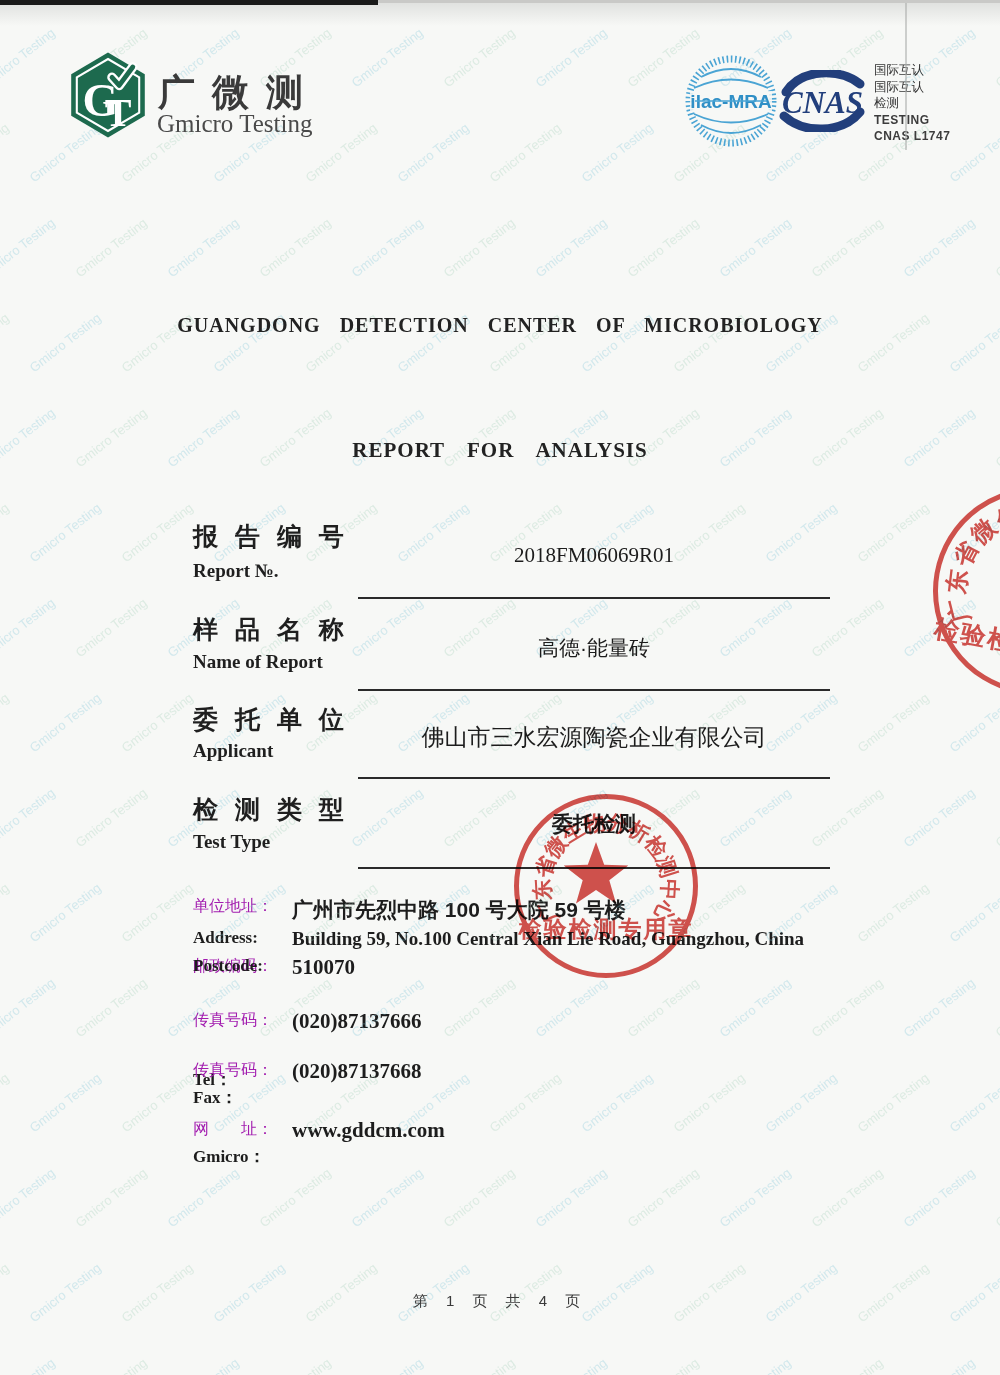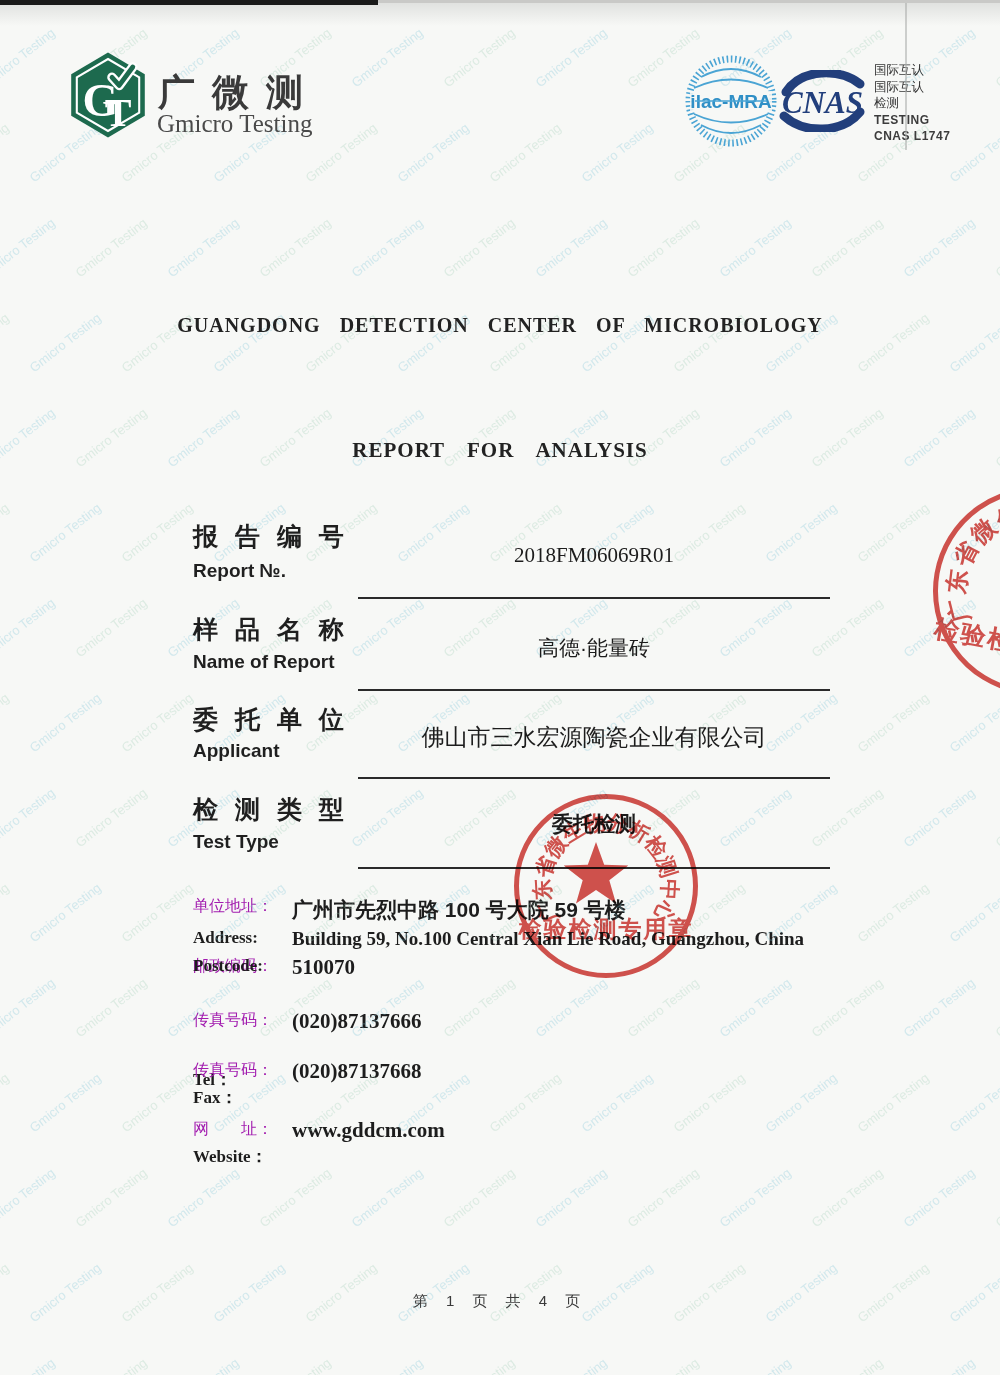--- a/index.html
+++ b/index.html
@@ -43,21 +43,21 @@
                font-family:"Liberation Serif", serif; }
   .report-zh { position:absolute; left:0; top:360px; width:100%; text-align:center; z-index:2;
                font-size:56px; font-weight:bold; letter-spacing:14px; color:#1d1d1d; }
   .report-en { position:absolute; left:0; top:438px; width:100%; text-align:center; z-index:2;
                font-size:21px; font-weight:bold; word-spacing:16px; letter-spacing:1px; color:#222;
                font-family:"Liberation Serif", serif; }
   
   .fld { position:absolute; z-index:2; }
   .fld-zh { position:absolute; left:193px; font-size:25px; font-weight:bold; letter-spacing:5px; color:#1f1f1f; white-space:nowrap; }
   .fld-en { position:absolute; left:193px; font-size:19px; font-weight:bold; color:#1f1f1f;
-            font-family:Liberation Sans, sans-serif; white-space:nowrap; }
+            font-family:Liberation Serif, serif; white-space:nowrap; }
   .fld-val { position:absolute; left:358px; width:472px; text-align:center; color:#1c1c1c; white-space:nowrap; }
   .val-serif { font-family:"Liberation Serif", serif; font-size:21px; }
   .val-zh { font-size:21px; font-weight:500; }
   .fld-line { position:absolute; left:358px; width:472px; height:0; border-top:2px solid #2a2a2a; }
   
   .c-label-zh { position:absolute; left:193px; font-size:16px; font-weight:normal; color:#a21caf; white-space:nowrap; }
   .c-label-en { position:absolute; left:193px; font-size:17px; font-weight:bold; color:#1d1d1d;
                 font-family:"Liberation Serif", serif; white-space:nowrap; }
   .c-val-zh { position:absolute; left:292px; font-size:21px; font-weight:bold; color:#1d1d1d; white-space:nowrap; }
   .c-val-en { position:absolute; left:292px; font-size:19px; font-weight:bold; color:#1d1d1d;
@@ -344,21 +344,21 @@
     <div class="c-val-en" style="top:955px;font-size:21px">510070</div>
     <div class="c-label-en" style="top:956px">Postcode:</div>
     <div class="c-label-zh" style="top:1010px">传真号码：</div>
     <div class="c-val-en" style="top:1009px;font-size:21px">(020)87137666</div>
     <div class="c-label-en" style="top:1068px">Tel：</div>
     <div class="c-label-zh" style="top:1060px">传真号码：</div>
     <div class="c-val-en" style="top:1059px;font-size:21px">(020)87137668</div>
     <div class="c-label-en" style="top:1086px">Fax：</div>
     <div class="c-label-zh" style="top:1119px">网　　址：</div>
     <div class="c-val-en" style="top:1118px;font-size:21px">www.gddcm.com</div>
-    <div class="c-label-en" style="top:1145px">Website：</div>
+    <div class="c-label-en" style="top:1145px">Gmicro：</div>
   </div>
 
   <div class="stamp stamp-main">
     <div class="stamp-ring"></div>
     <svg class="stamp-star" width="80" height="80" viewBox="0 0 80 80">
       <polygon points="40,6 48.2,28.7 72.3,29.5 53.3,44.3 60,67.5 40,54 20,67.5 26.7,44.3 7.7,29.5 31.8,28.7" fill="#cf3b36"></polygon>
     </svg>
     <div class="stamp-bottom">检验检测专用章</div>
   <span class="arc-ch" style="font-size: 21px; transform: translate(-50%, -50%) rotate(-114deg) translateY(-64px);">广</span>
       <span class="arc-ch" style="font-size: 21px; transform: translate(-50%, -50%) rotate(-93.2727deg) translateY(-64px);">东</span>

